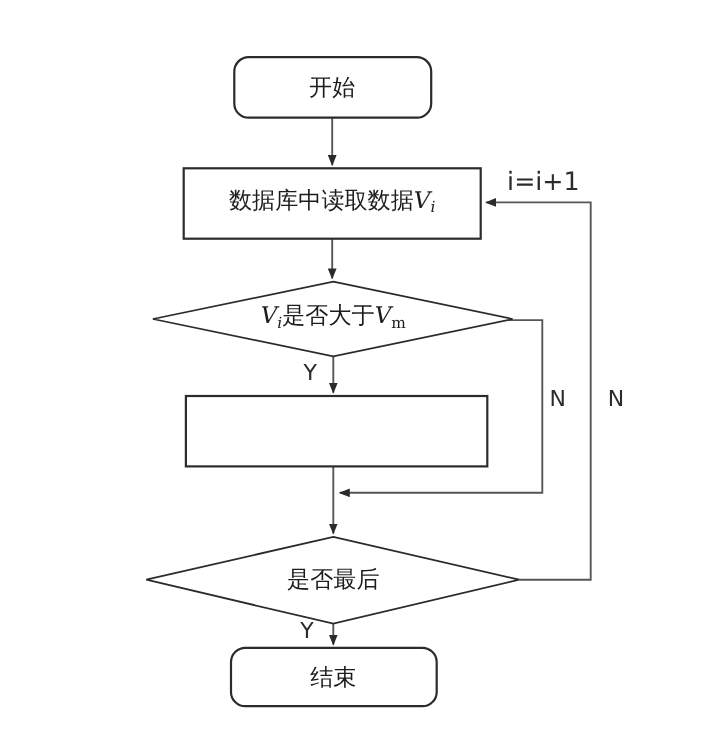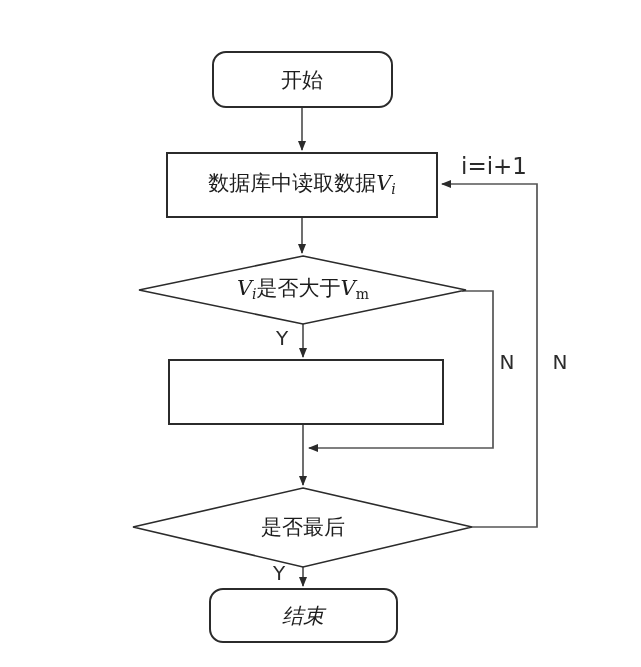--- a/index.html
+++ b/index.html
@@ -86,21 +86,21 @@
 
   <div class="node-label" style="left:292px; top:186px;">
     <span>数据库中读取数据</span><span class="mvar">V</span><span class="msub it">i</span>
   </div>
 
 
   <div class="node-label" style="left:293px; top:527px;">
     <div>是否最后</div>
   </div>
 
-  <div class="node-label" style="left:293px; top:616px;font-style:italic;">结束</div>
+  <div class="node-label" style="left:293px; top:616px;">结束</div>
 
   <div class="edge-label" style="left:272px; top:338px;">Y</div>
 
   <div class="edge-label" style="left:497px; top:362px;">N</div>
 
   <div class="edge-label" style="left:269px; top:573px;">Y</div>
 
   <div class="edge-label" style="left:550px; top:362px;">N</div>
 
   <div class="edge-label" style="left:484px; top:166px; font-size:23px;">i=i+1</div>

